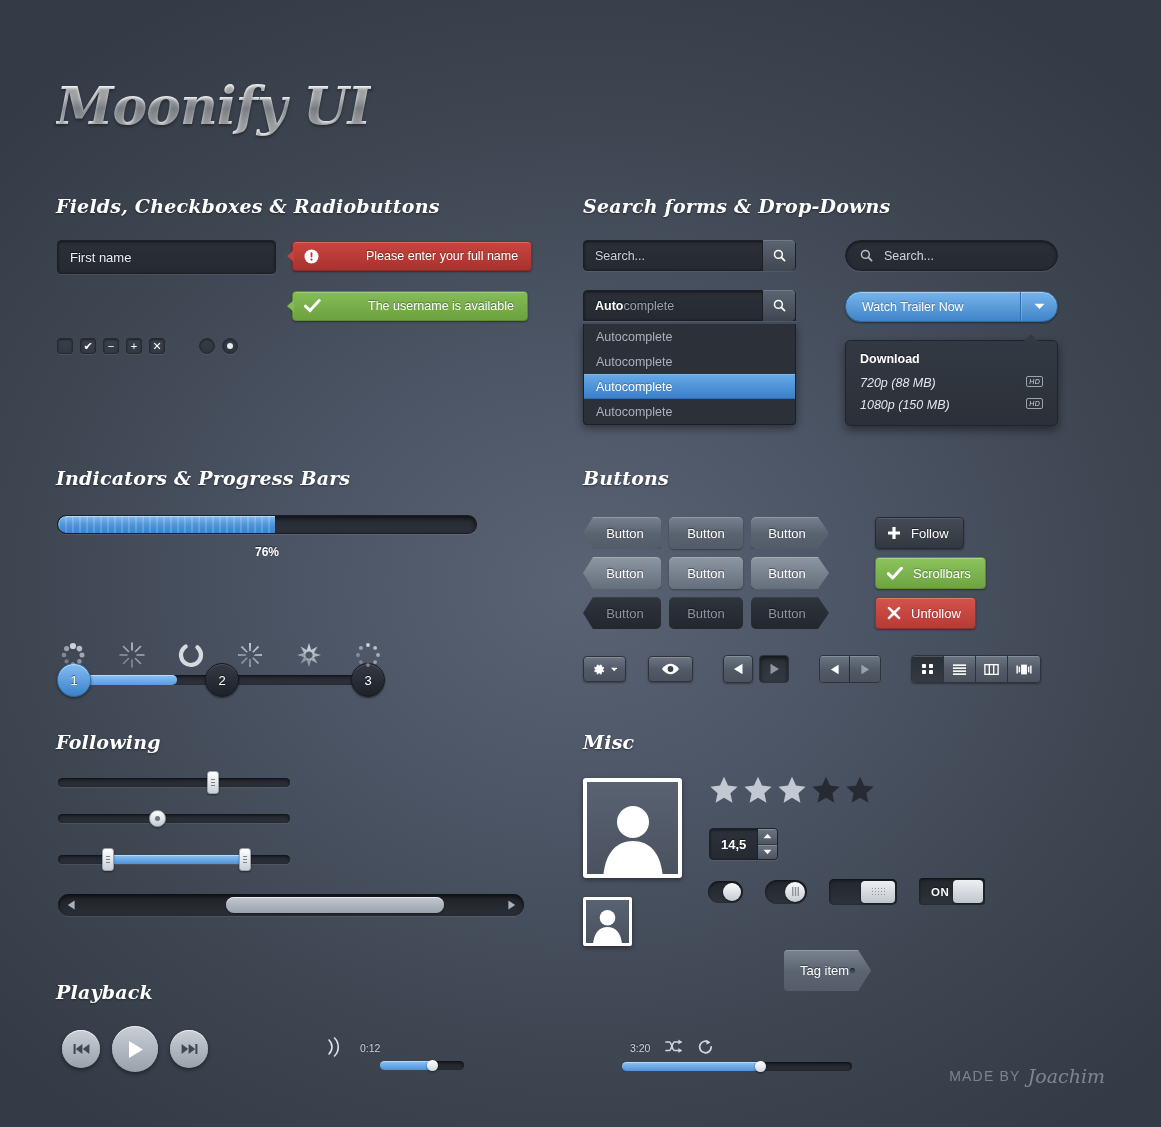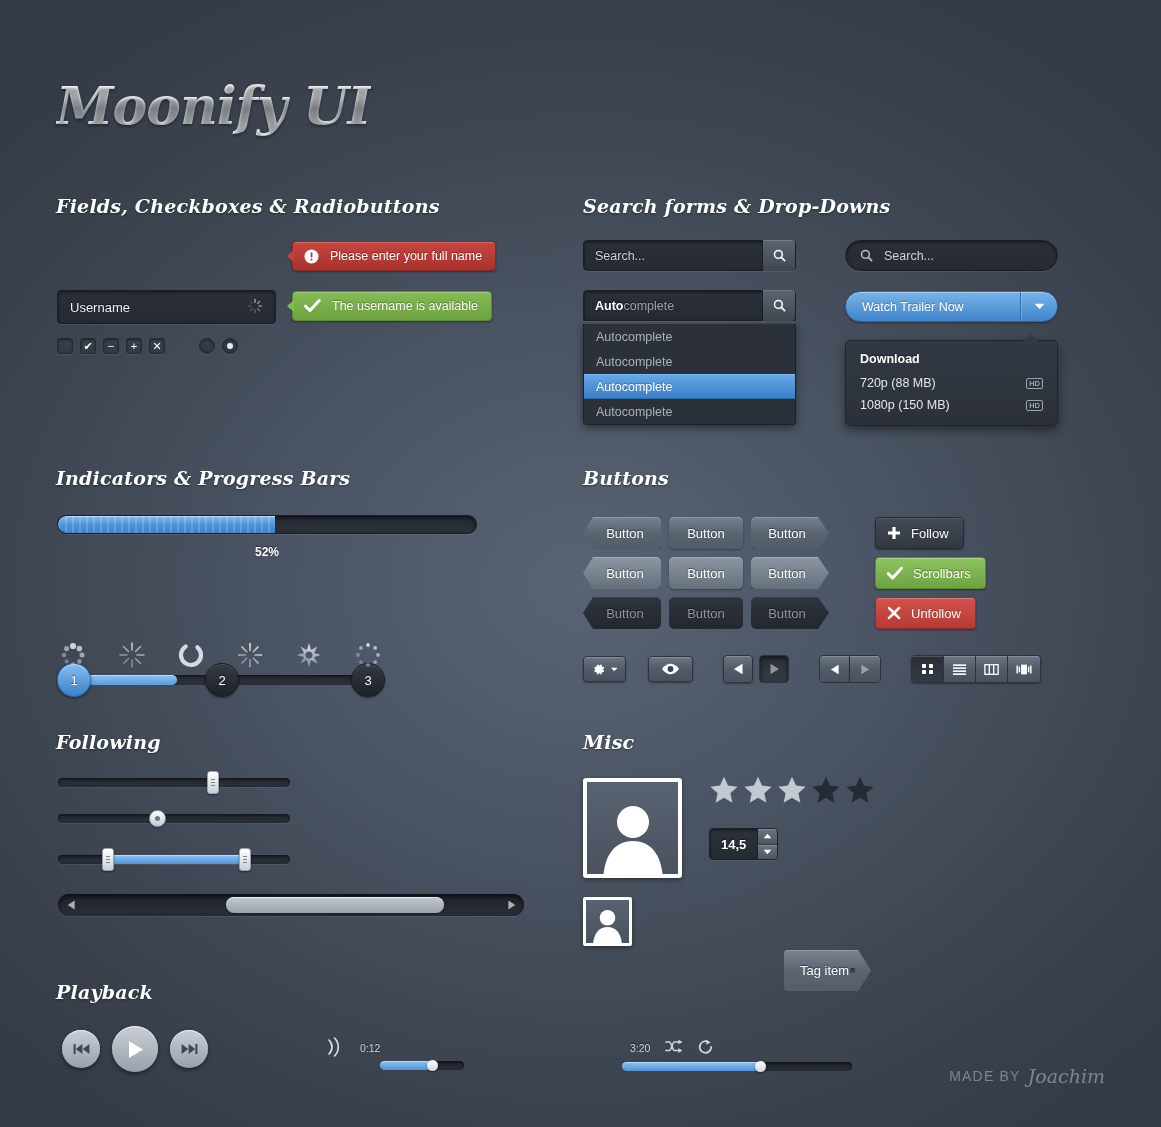--- a/index.html
+++ b/index.html
@@ -45,21 +45,21 @@
     width:219px; height:34px; border-radius:4px;
     display:flex; align-items:center; padding:0 12px;
     font-size:13px; color:#eceff3;
   }
   .field .val { text-shadow:0 -1px 1px rgba(0,0,0,.6); }
 
   
   .callout {
     height:30px; border-radius:4px; display:flex; align-items:center;
     padding:0 13px 0 11px; font-size:12.5px;
-    position:absolute; color:#fff; text-shadow:0 -1px 1px rgba(0,0,0,.35);
+    position:absolute; color:#fff; text-shadow:0 -1px 1px rgba(0,0,0,.35);gap:36px;
   }
   .callout .ico { margin-right:11px; display:flex; align-items:center; }
   .callout:before {
     content:""; position:absolute; left:-6px; top:50%; margin-top:-6px;
     width:0;height:0; border-top:6px solid transparent; border-bottom:6px solid transparent;
   }
   .callout.red {
     background:linear-gradient(to bottom,#c9453f,#a8322d);
     border:1px solid #8d2924; box-shadow:inset 0 1px 0 rgba(255,255,255,.2),0 1px 2px rgba(0,0,0,.4);
   }
@@ -129,21 +129,21 @@
     width:213px; border-radius:5px; padding:11px 0 9px;
     background:linear-gradient(to bottom,#333943,#2b3038);
     border:1px solid #20242b; box-shadow:0 4px 10px rgba(0,0,0,.45);
     position:relative;
   }
   .dl-panel .caret-up {
     position:absolute; right:19px; top:-7px; width:0;height:0;
     border-left:7px solid transparent;border-right:7px solid transparent;border-bottom:7px solid #343a44;
   }
   .dl-h { font-size:12.5px; font-weight:700; color:#fff; padding:0 14px 6px; text-shadow:0 -1px 1px rgba(0,0,0,.5); }
-  .dl-row { display:flex;align-items:center;justify-content:space-between; padding:4px 14px; font-size:12.5px; color:#e2e6eb; }
+  .dl-row { display:flex;align-items:flex-start;justify-content:space-between; padding:4px 14px; font-size:12.5px; color:#e2e6eb;font-style:italic; }
   .hd-badge { border:1px solid #9aa3ae; border-radius:2px; font-size:7px; padding:1px 2px; color:#d5dae0; letter-spacing:.3px; }
 
   
   .pbar {
     width:420px;height:19px;border-radius:9px; overflow:hidden;
     background:linear-gradient(to bottom,#262a32,#2c313a);
     border:1px solid #1a1e24; box-shadow:inset 0 2px 4px rgba(0,0,0,.65),0 1px 0 rgba(255,255,255,.08);
   }
   .pbar .fill {
     height:100%; border-radius:9px 0 0 9px;
@@ -354,38 +354,24 @@
   
   <div class="sect-title" style="left:56px;top:172px">Fields, Checkboxes &amp; Radiobuttons</div>
   <div class="sect-title" style="left:583px;top:172px">Search forms &amp; Drop-Downs</div>
   <div class="sect-title" style="left:56px;top:444px">Indicators &amp; Progress Bars</div>
   <div class="sect-title" style="left:583px;top:444px">Buttons</div>
   <div class="sect-title" style="left:56px;top:708px">Following</div>
   <div class="sect-title" style="left:583px;top:708px">Misc</div>
   <div class="sect-title" style="left:56px;top:958px">Playback</div>
 
   
-
-  <div class="abs field inset-dark" style="left:57px;top:267px">
-    <span class="val" style="flex:1">Username</span>
-    <span>
-      <svg width="16" height="16" viewBox="0 0 16 16">
-        <g stroke="#aeb6c0" stroke-width="1.3" stroke-linecap="round">
-          <line x1="8" y1="1.5" x2="8" y2="4.2" opacity="1"></line>
-          <line x1="12.6" y1="3.4" x2="10.7" y2="5.3" opacity=".85"></line>
-          <line x1="14.5" y1="8" x2="11.8" y2="8" opacity=".7"></line>
-          <line x1="12.6" y1="12.6" x2="10.7" y2="10.7" opacity=".58"></line>
-          <line x1="8" y1="14.5" x2="8" y2="11.8" opacity=".46"></line>
-          <line x1="3.4" y1="12.6" x2="5.3" y2="10.7" opacity=".36"></line>
-          <line x1="1.5" y1="8" x2="4.2" y2="8" opacity=".28"></line>
-          <line x1="3.4" y1="3.4" x2="5.3" y2="5.3" opacity=".2"></line>
-        </g>
-      </svg>
-    </span>
-  </div>
+  <div class="abs field inset-dark" style="left:57px;top:217px">
+    <span class="val">First name</span>
+  </div>
+
 
   
   <div class="callout red" style="left:292px;top:218px">
     <span class="ico">
       <svg width="15" height="15" viewBox="0 0 15 15">
           <circle cx="7.5" cy="7.5" r="7" fill="#fff"></circle>
           <rect x="6.6" y="3.3" width="1.8" height="5.1" rx=".9" fill="#b63a35"></rect>
           <circle cx="7.5" cy="10.6" r="1.05" fill="#b63a35"></circle>
         </svg>
     </span>
@@ -482,21 +468,21 @@
     <div class="dl-row">
       <span>1080p (150 MB)</span>
       <span class="hd-badge">HD</span>
     </div>
   </div>
 
   
   <div class="abs pbar" style="left:57px;top:492px">
     <div class="fill" id="pfill" style="width: 52%;"></div>
   </div>
-  <div class="abs pct" style="left:57px;top:522px;width:420px;text-align:center">52%</div>
+  <div class="abs pct" style="left:57px;top:522px;width:420px;text-align:center">76%</div>
 
   <div class="abs steps" style="left:57px;top:554px">
     <div class="track"></div>
     <div class="done"></div>
     <div class="step active" style="left:0">
         <span>1</span>
       </div>
     <div class="step" style="left:148px">
         <span>2</span>
       </div>
@@ -816,20 +802,45 @@
           </svg>
         </div>
     </span>
   </div>
 
   <div class="abs tag" style="left:784px;top:807px">
     <span>Tag item</span>
     <span class="hole"></span>
   </div>
 
+  <div class="abs" style="left:708px;top:855px;display:flex;align-items:center;gap:22px">
+    <span class="toggle" style="width:35px">
+      <span class="knob-round"></span>
+    </span>
+    <span class="toggle" style="width:42px;height:24px;border-radius:12px">
+      <span class="knob-round" style="width:20px;height:20px">
+        <svg width="7" height="9" viewBox="0 0 7 9">
+            <g fill="#8e959e">
+              <rect x="0" y="0" width="1.4" height="9"></rect>
+              <rect x="2.8" y="0" width="1.4" height="9"></rect>
+              <rect x="5.6" y="0" width="1.4" height="9"></rect>
+            </g>
+          </svg>
+      </span>
+    </span>
+    <span class="toggle" style="width:68px;height:26px;border-radius:5px;justify-content:flex-end">
+      <span class="knob-sq">
+          <span class="knurl"></span>
+        </span>
+    </span>
+    <span class="toggle" style="width:66px;height:27px;border-radius:4px;justify-content:flex-end">
+      <span class="on-label">ON</span>
+      <span class="knob-sq" style="width:30px"></span>
+    </span>
+  </div>
 
   
   <div class="abs" style="left:62px;top:1003px;display:flex;align-items:center">
     <span class="circ-btn" style="width:38px;height:38px">
       <svg width="17" height="12" viewBox="0 0 17 12">
           <rect x="0.6" y="1" width="2" height="10" fill="#3f4753"></rect>
           <path d="M9.4 1 L9.4 11 L2.8 6 Z" fill="#3f4753"></path>
           <path d="M16.4 1 L16.4 11 L9.8 6 Z" fill="#3f4753"></path>
         </svg>
     </span>

